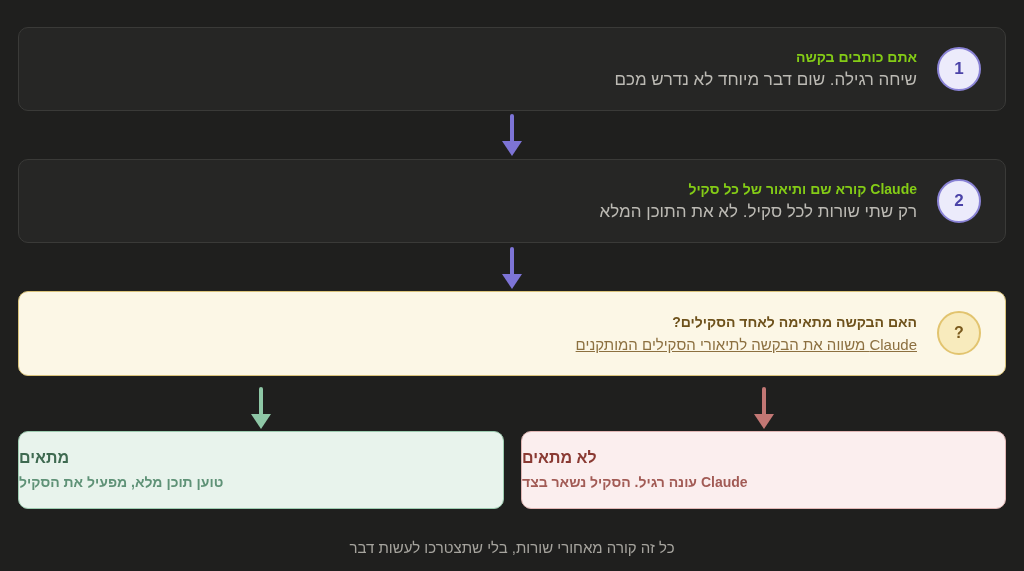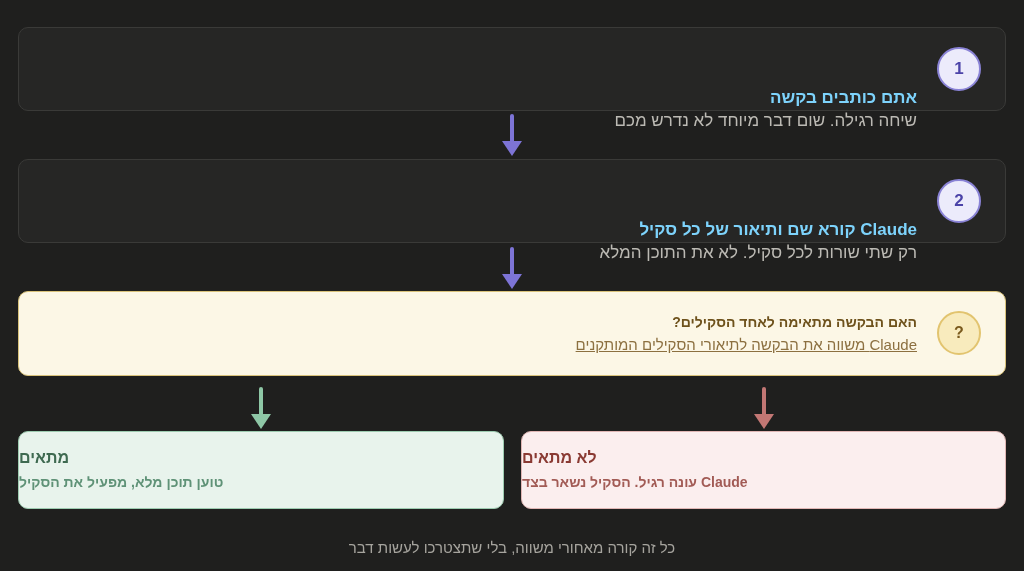--- a/index.html
+++ b/index.html
@@ -44,25 +44,24 @@
       align-items: center;
       justify-content: center;
     }
     .step .text {
       position: absolute;
       right: 88px;
       top: 18px;
       text-align: right;
     }
     .step .title {
-      color: #7dd3fc;
-      font-weight: bold;
-      font-size: 17px;
-      line-height: 22px;
-      margin-top: 41px;
+      color: #84cc16;
+      font-weight: bold;
+      font-size: 14px;
+      line-height: 22px;
     }
     .step .sub {
       color: #bcbab4;
       font-size: 17px;
       line-height: 22px;
       margin-top: 1px;
     }
     .decision {
       position: absolute;
       left: 18px;
@@ -247,15 +246,15 @@
   <div class="outcome match">
     <div class="title">מתאים</div>
     <div class="sub">טוען תוכן מלא, מפעיל את הסקיל</div>
   </div>
 
   <div class="outcome nomatch">
     <div class="title">לא מתאים</div>
     <div class="sub">Claude עונה רגיל. הסקיל נשאר בצד</div>
   </div>
 
-  <div class="footer">כל זה קורה מאחורי משווה, בלי שתצטרכו לעשות דבר</div>
+  <div class="footer">כל זה קורה מאחורי שורות, בלי שתצטרכו לעשות דבר</div>
 
 </div>
 
 </body></html>

